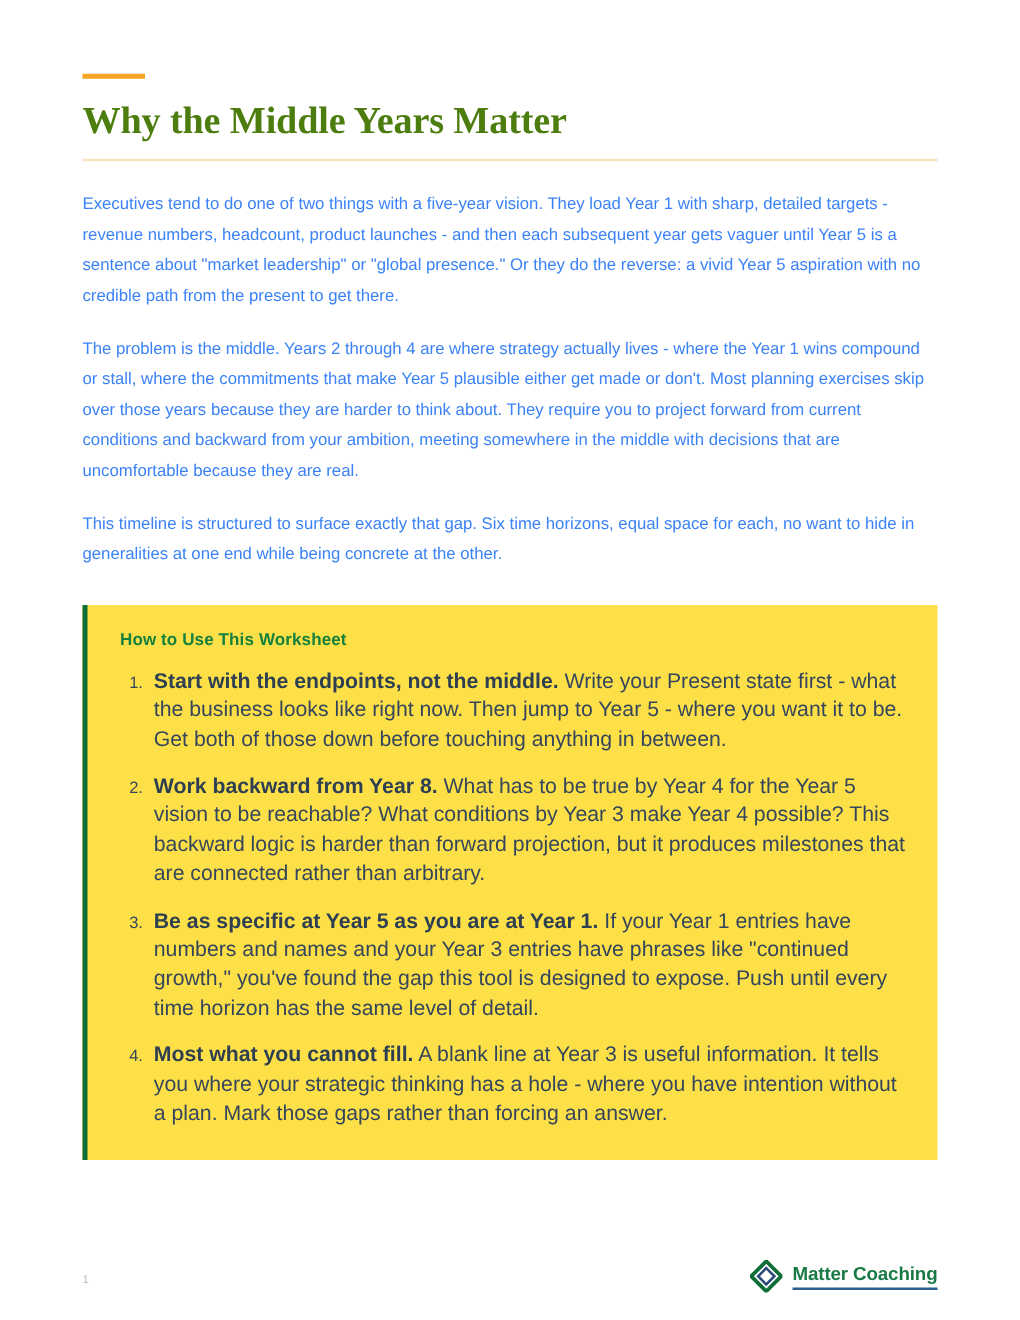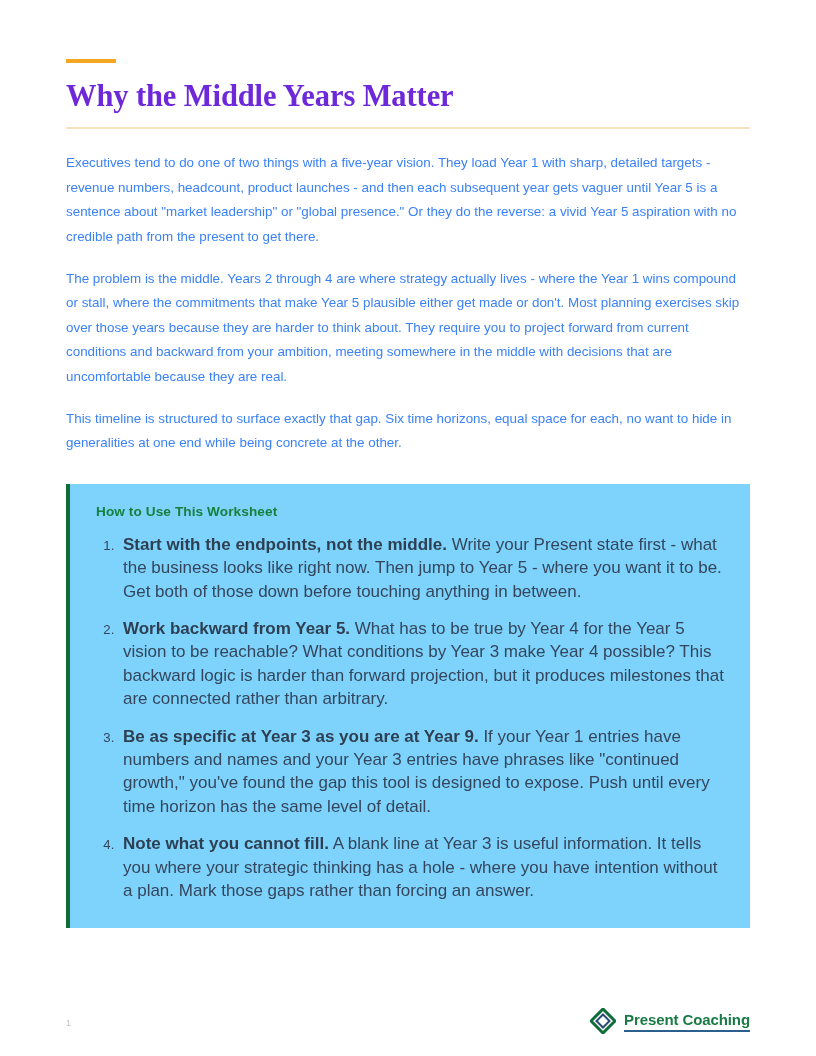--- a/index.html
+++ b/index.html
@@ -35,21 +35,21 @@
     width: 50px;
     height: 4px;
     background: #f5a623;
     margin-top: 59px;
   }
 
   .page-title {
     font-family: "Liberation Serif", serif;
     font-size: 30.5px;
     font-weight: 700;
-    color: #6d28d9;
+    color: #4d7c0f;
     letter-spacing: -0.1px;
     margin: 16px 0 0 0;
     line-height: 1.12;
   }
 
   .title-rule {
     width: 684px;
     height: 2px;
     background: #fae3bc;
     margin-top: 14px;
@@ -66,21 +66,21 @@
   }
   .para:first-of-type {
     padding-top: 22px;
   }
 
   
   .callout {
     margin-top: 28px;
     width: 684px;
     box-sizing: border-box;
-    background: #7dd3fc;
+    background: #fde047;
     border-left: 4px solid #0e6d38;
     padding: 20px 26px 26px 26px;
   }
 
   .callout-heading {
     font-size: 13.6px;
     font-weight: 700;
     color: #16803c;
     margin: 0 0 2px 0;
     letter-spacing: 0.1px;
@@ -163,38 +163,38 @@
     <p class="para">This timeline is structured to surface exactly that gap. Six time horizons, equal space for each, no want to hide in generalities at one end while being concrete at the other.</p>
 
     <div class="callout">
       <div class="callout-heading">How to Use This Worksheet</div>
 
       <ol class="callout-list">
         <li>
           <b>Start with the endpoints, not the middle.</b><span> Write your Present state first - what the business looks like right now. Then jump to Year 5 - where you want it to be. Get both of those down before touching anything in between.</span>
         </li>
         <li>
-          <b>Work backward from Year 5.</b><span> What has to be true by Year 4 for the Year 5 vision to be reachable? What conditions by Year 3 make Year 4 possible? This backward logic is harder than forward projection, but it produces milestones that are connected rather than arbitrary.</span>
-        </li>
-        <li>
-          <b>Be as specific at Year 3 as you are at Year 9.</b><span> If your Year 1 entries have numbers and names and your Year 3 entries have phrases like "continued growth," you've found the gap this tool is designed to expose. Push until every time horizon has the same level of detail.</span>
-        </li>
-        <li>
-          <b>Note what you cannot fill.</b><span> A blank line at Year 3 is useful information. It tells you where your strategic thinking has a hole - where you have intention without a plan. Mark those gaps rather than forcing an answer.</span>
+          <b>Work backward from Year 8.</b><span> What has to be true by Year 4 for the Year 5 vision to be reachable? What conditions by Year 3 make Year 4 possible? This backward logic is harder than forward projection, but it produces milestones that are connected rather than arbitrary.</span>
+        </li>
+        <li>
+          <b>Be as specific at Year 5 as you are at Year 1.</b><span> If your Year 1 entries have numbers and names and your Year 3 entries have phrases like "continued growth," you've found the gap this tool is designed to expose. Push until every time horizon has the same level of detail.</span>
+        </li>
+        <li>
+          <b>Most what you cannot fill.</b><span> A blank line at Year 3 is useful information. It tells you where your strategic thinking has a hole - where you have intention without a plan. Mark those gaps rather than forcing an answer.</span>
         </li>
       </ol>
     </div>
 
   </div>
 
   <div class="footer">
     <div class="page-number">1</div>
 
     <div class="brand">
       <svg class="brand-mark" viewBox="0 0 52 52">
         <polygon points="26,2 50,26 26,50 2,26" fill="none" stroke="#0e6d38" stroke-width="6"></polygon>
         <polygon points="26,13 39,26 26,39 13,26" fill="none" stroke="#2b4a77" stroke-width="4"></polygon>
       </svg>
-      <span class="brand-name">Present Coaching</span>
+      <span class="brand-name">Matter Coaching</span>
     </div>
   </div>
 
 </div>
 
 </body></html>

